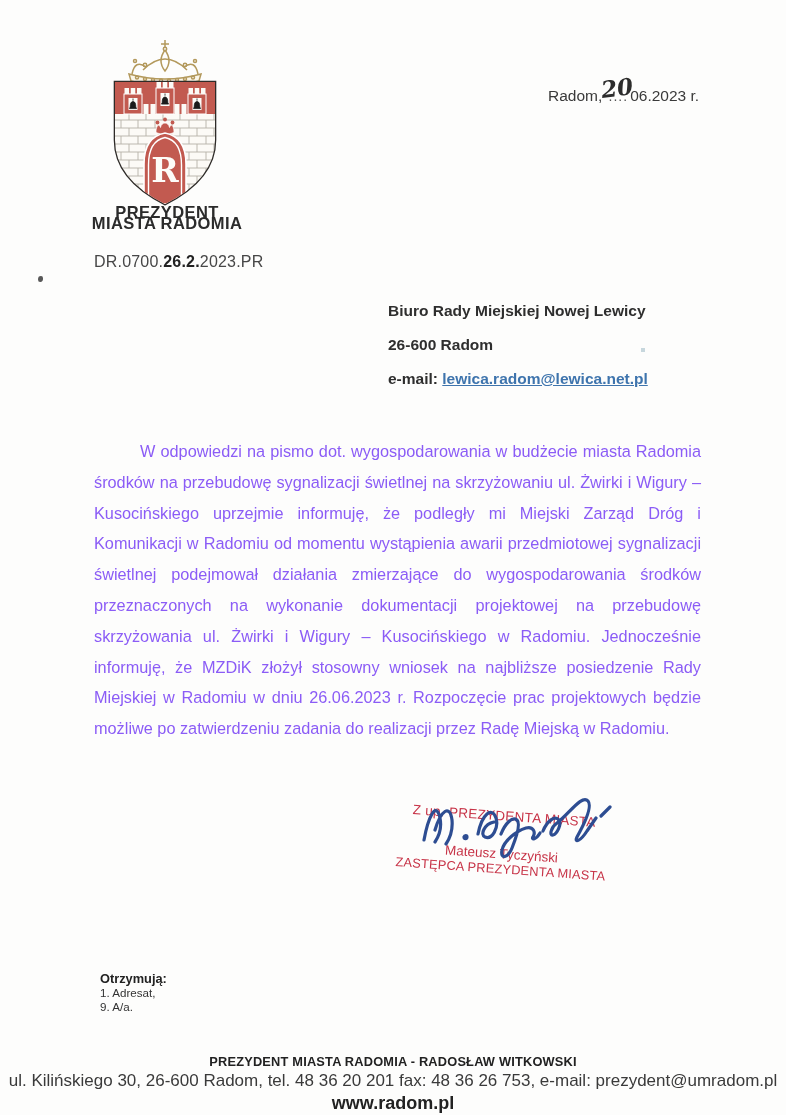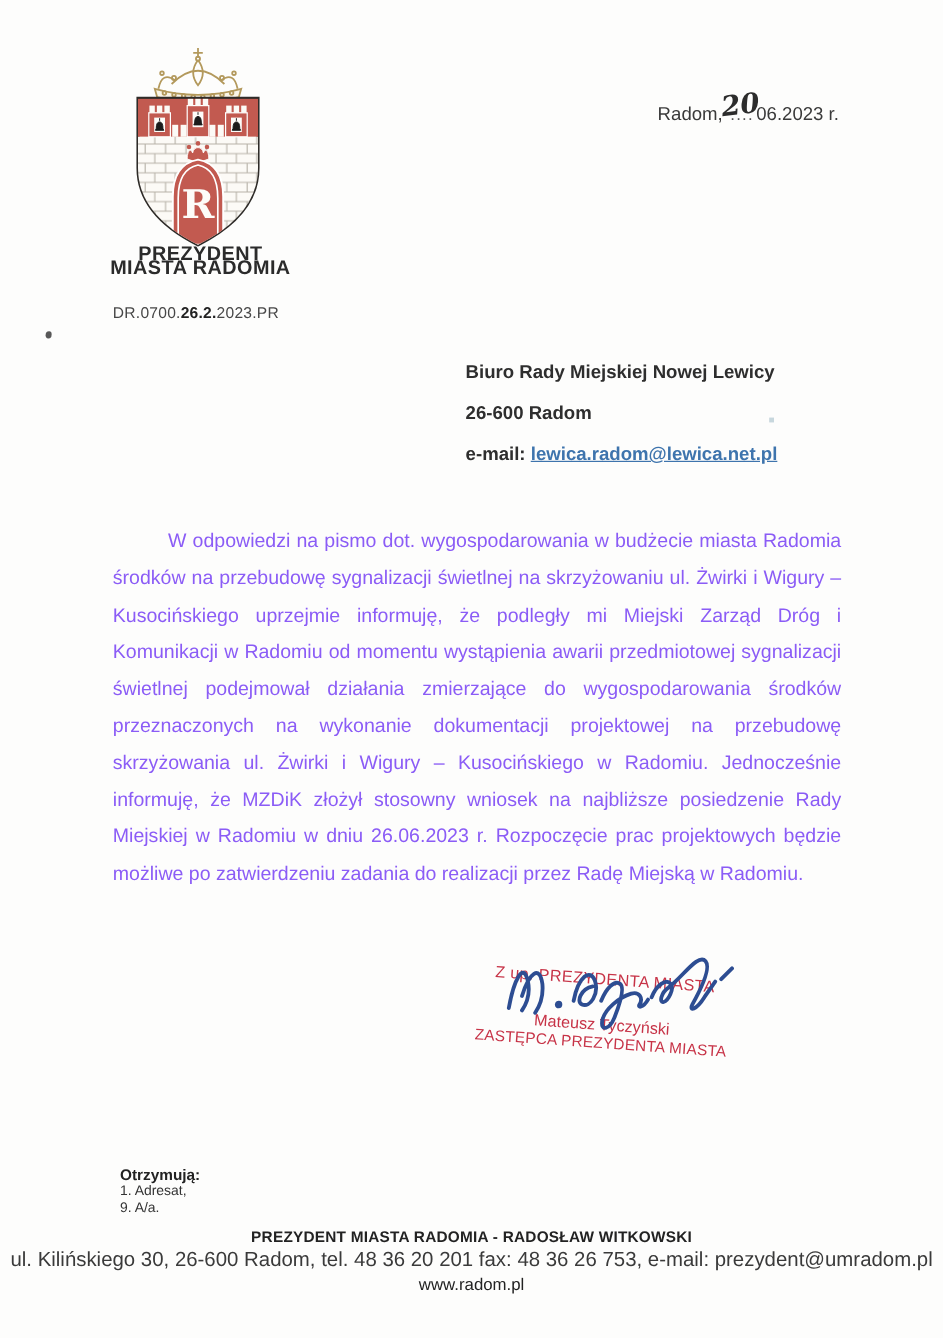--- a/index.html
+++ b/index.html
@@ -6,21 +6,21 @@
   .page{
     position:relative;width:786px;height:1115px;background:#fdfdfc;
     font-family:"Liberation Sans",sans-serif;color:#3c3c3c;overflow:hidden;
     margin:0 auto;box-shadow:0 0 8px rgba(0,0,0,.4);
   }
   .abs{position:absolute;}
   
   .crest{left:99px;top:36px;}
   .office1{left:85px;top:203px;width:164px;text-align:center;font-size:16.5px;font-weight:bold;color:#2b2b2b;letter-spacing:.4px;}
   .office2{left:85px;top:214px;width:164px;text-align:center;font-size:16.5px;font-weight:bold;color:#2b2b2b;letter-spacing:.4px;}
-  .refnum{left:94px;top:253px;font-size:13px;color:#474747;letter-spacing:.2px;}
+  .refnum{left:94px;top:253px;font-size:16px;color:#474747;letter-spacing:.2px;}
   .refnum .b{font-weight:bold;color:#222;}
   
   .dateline{left:548px;top:87px;font-size:15.5px;color:#3a3a3a;}
   .dots-wrap{position:relative;display:inline-block;padding:0 2px;}
   .dots{letter-spacing:1px;font-size:14px;color:#555;}
   .hand{
     position:absolute;left:-6px;top:-13px;display:inline-block;
     font-family:"DejaVu Serif",serif;font-style:italic;font-weight:bold;
     font-size:23px;color:#2c2c2c;transform:rotate(-7deg);
   }
@@ -37,24 +37,24 @@
   .stamp .l1{font-size:13.5px;letter-spacing:.3px;}
   .stamp .gap{height:23px;}
   .stamp .name{font-size:13.5px;}
   .stamp .title{font-size:12.8px;letter-spacing:.2px;}
   .sig{left:408px;top:774px;width:232px;height:94px;z-index:3;}
   
   .dist{left:100px;top:971px;color:#333;}
   .dist .hdr{font-size:12.8px;font-weight:bold;color:#222;}
   .dist .it{font-size:11.6px;line-height:13.5px;}
   
-  .footer{left:0;top:1023px;width:786px;text-align:center;color:#333;}
+  .footer{left:0;top:1054px;width:786px;text-align:center;color:#333;}
   .f1{font-size:12.8px;font-weight:bold;color:#222;letter-spacing:.2px;}
   .f2{font-size:17px;margin-top:2px;color:#3a3a3a;}
-  .f3{font-size:14px;font-weight:normal;color:#222;margin-top:2px;}
+  .f3{font-size:18px;font-weight:bold;color:#222;margin-top:2px;}
   
   .speck1{left:38px;top:276px;width:5px;height:6px;background:#3b3b3b;border-radius:60% 40% 55% 45%;opacity:.85;}
   .speck2{left:641px;top:348px;width:4px;height:4px;background:#b9cdd4;opacity:.8;}
 </style>
 </head>
 <body>
 
 <div class="page">
 
   <svg class="abs crest" width="132" height="170" viewBox="0 0 132 170">

